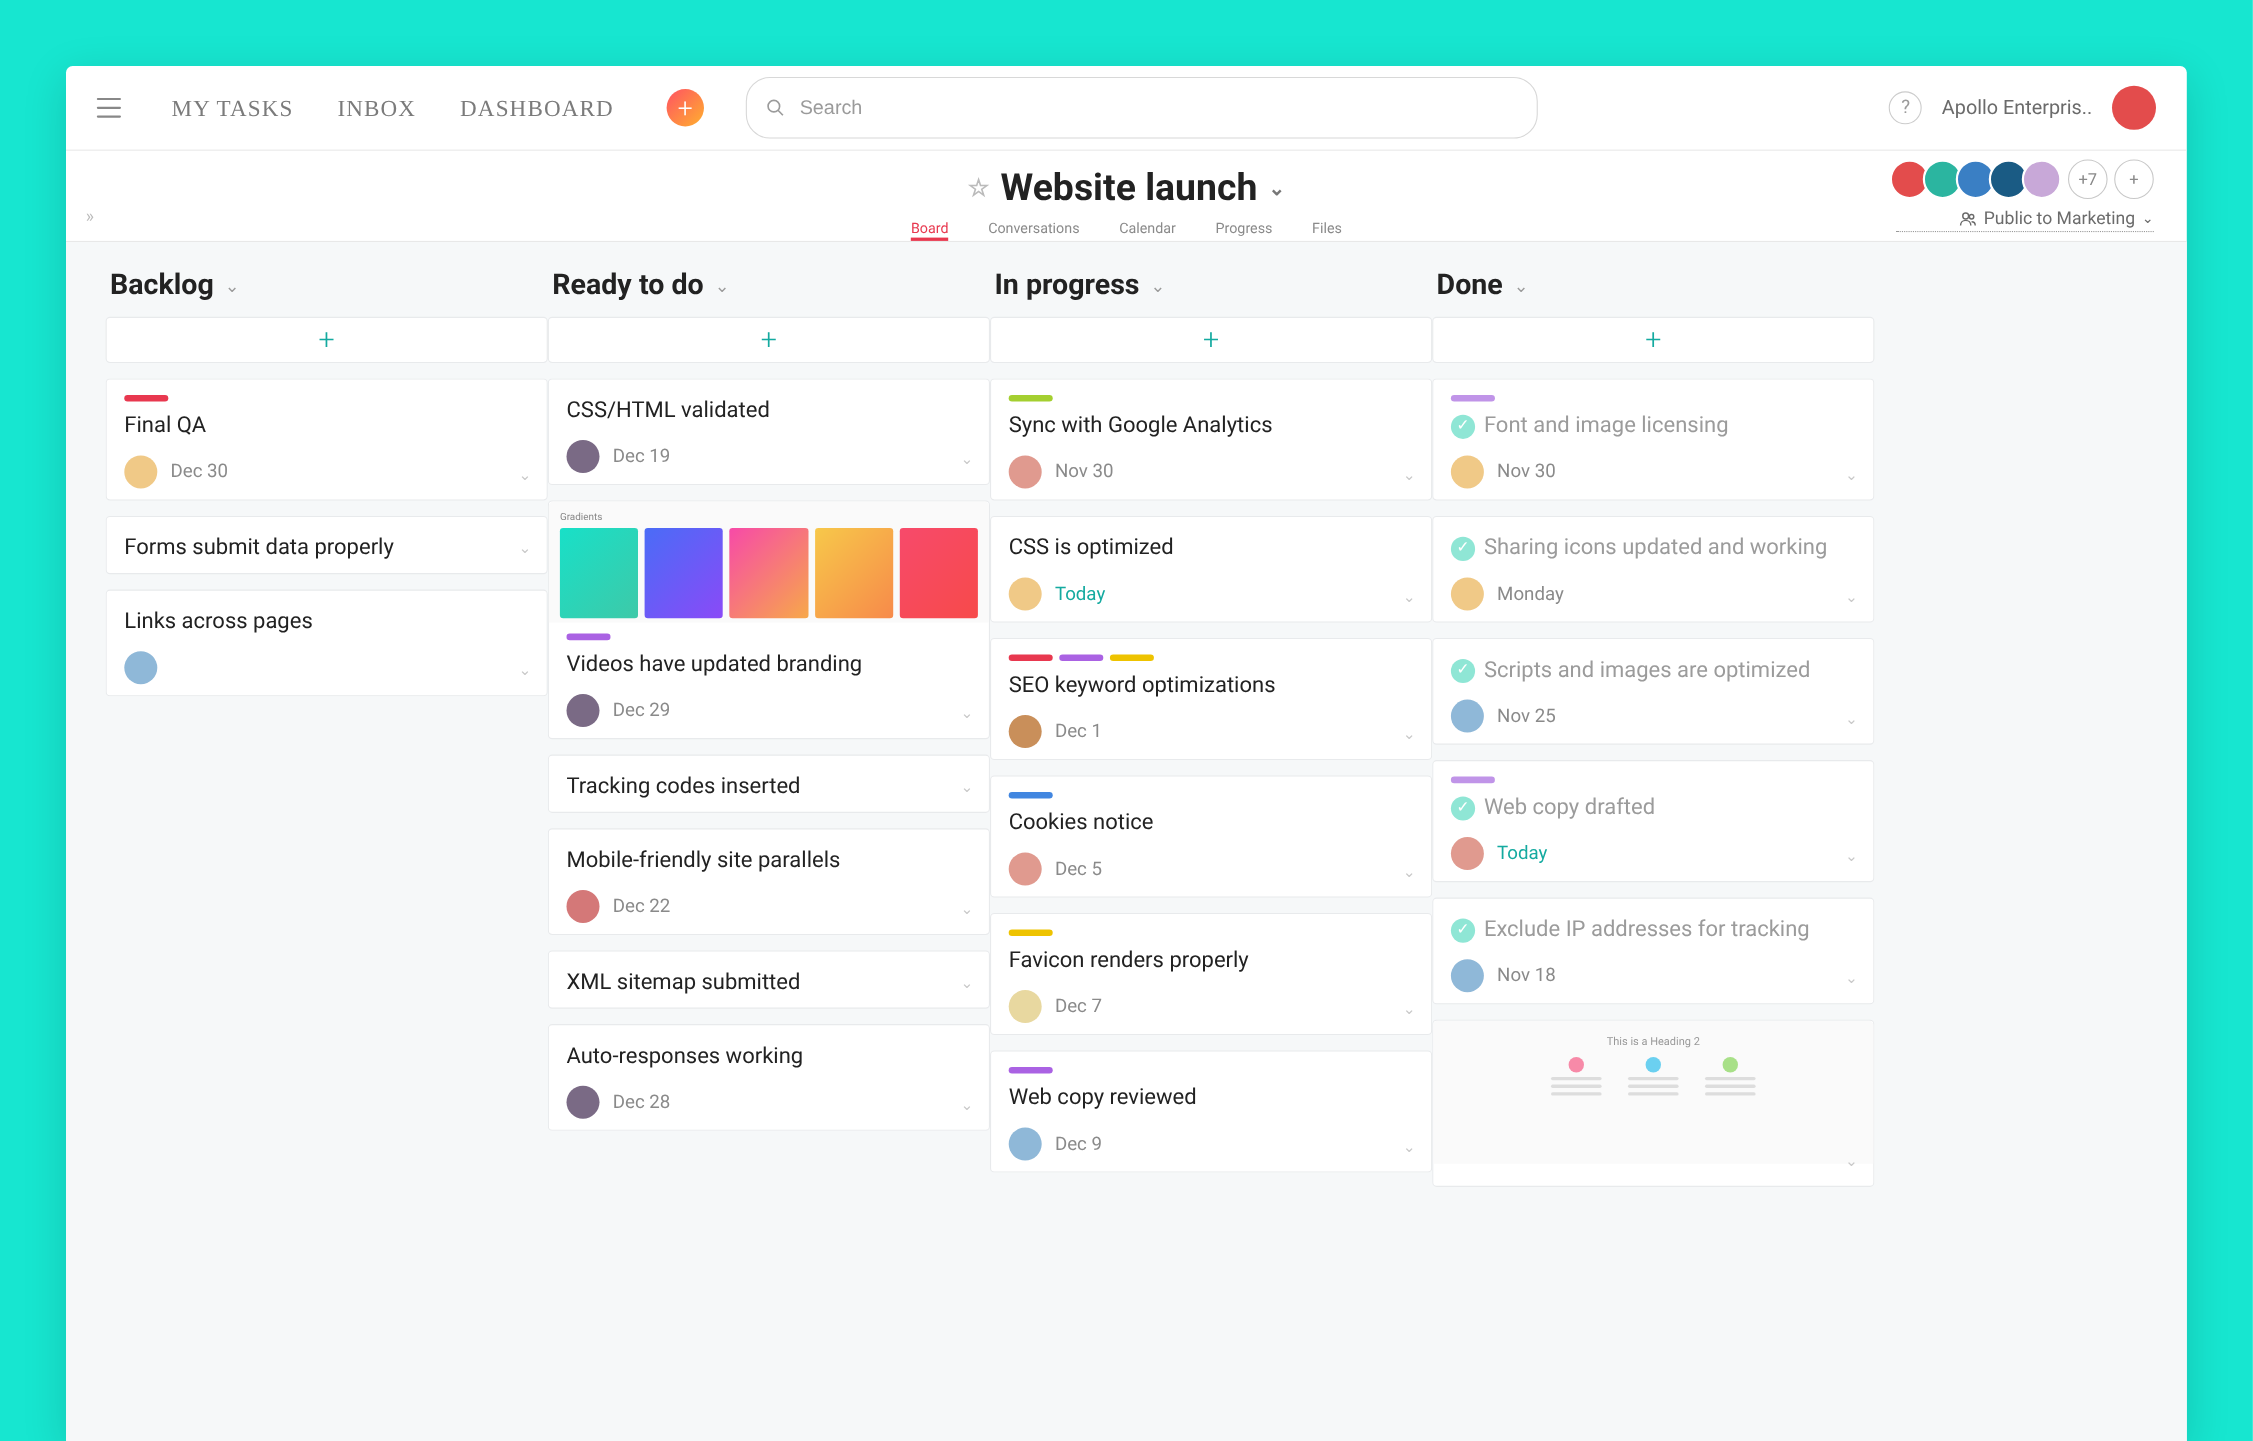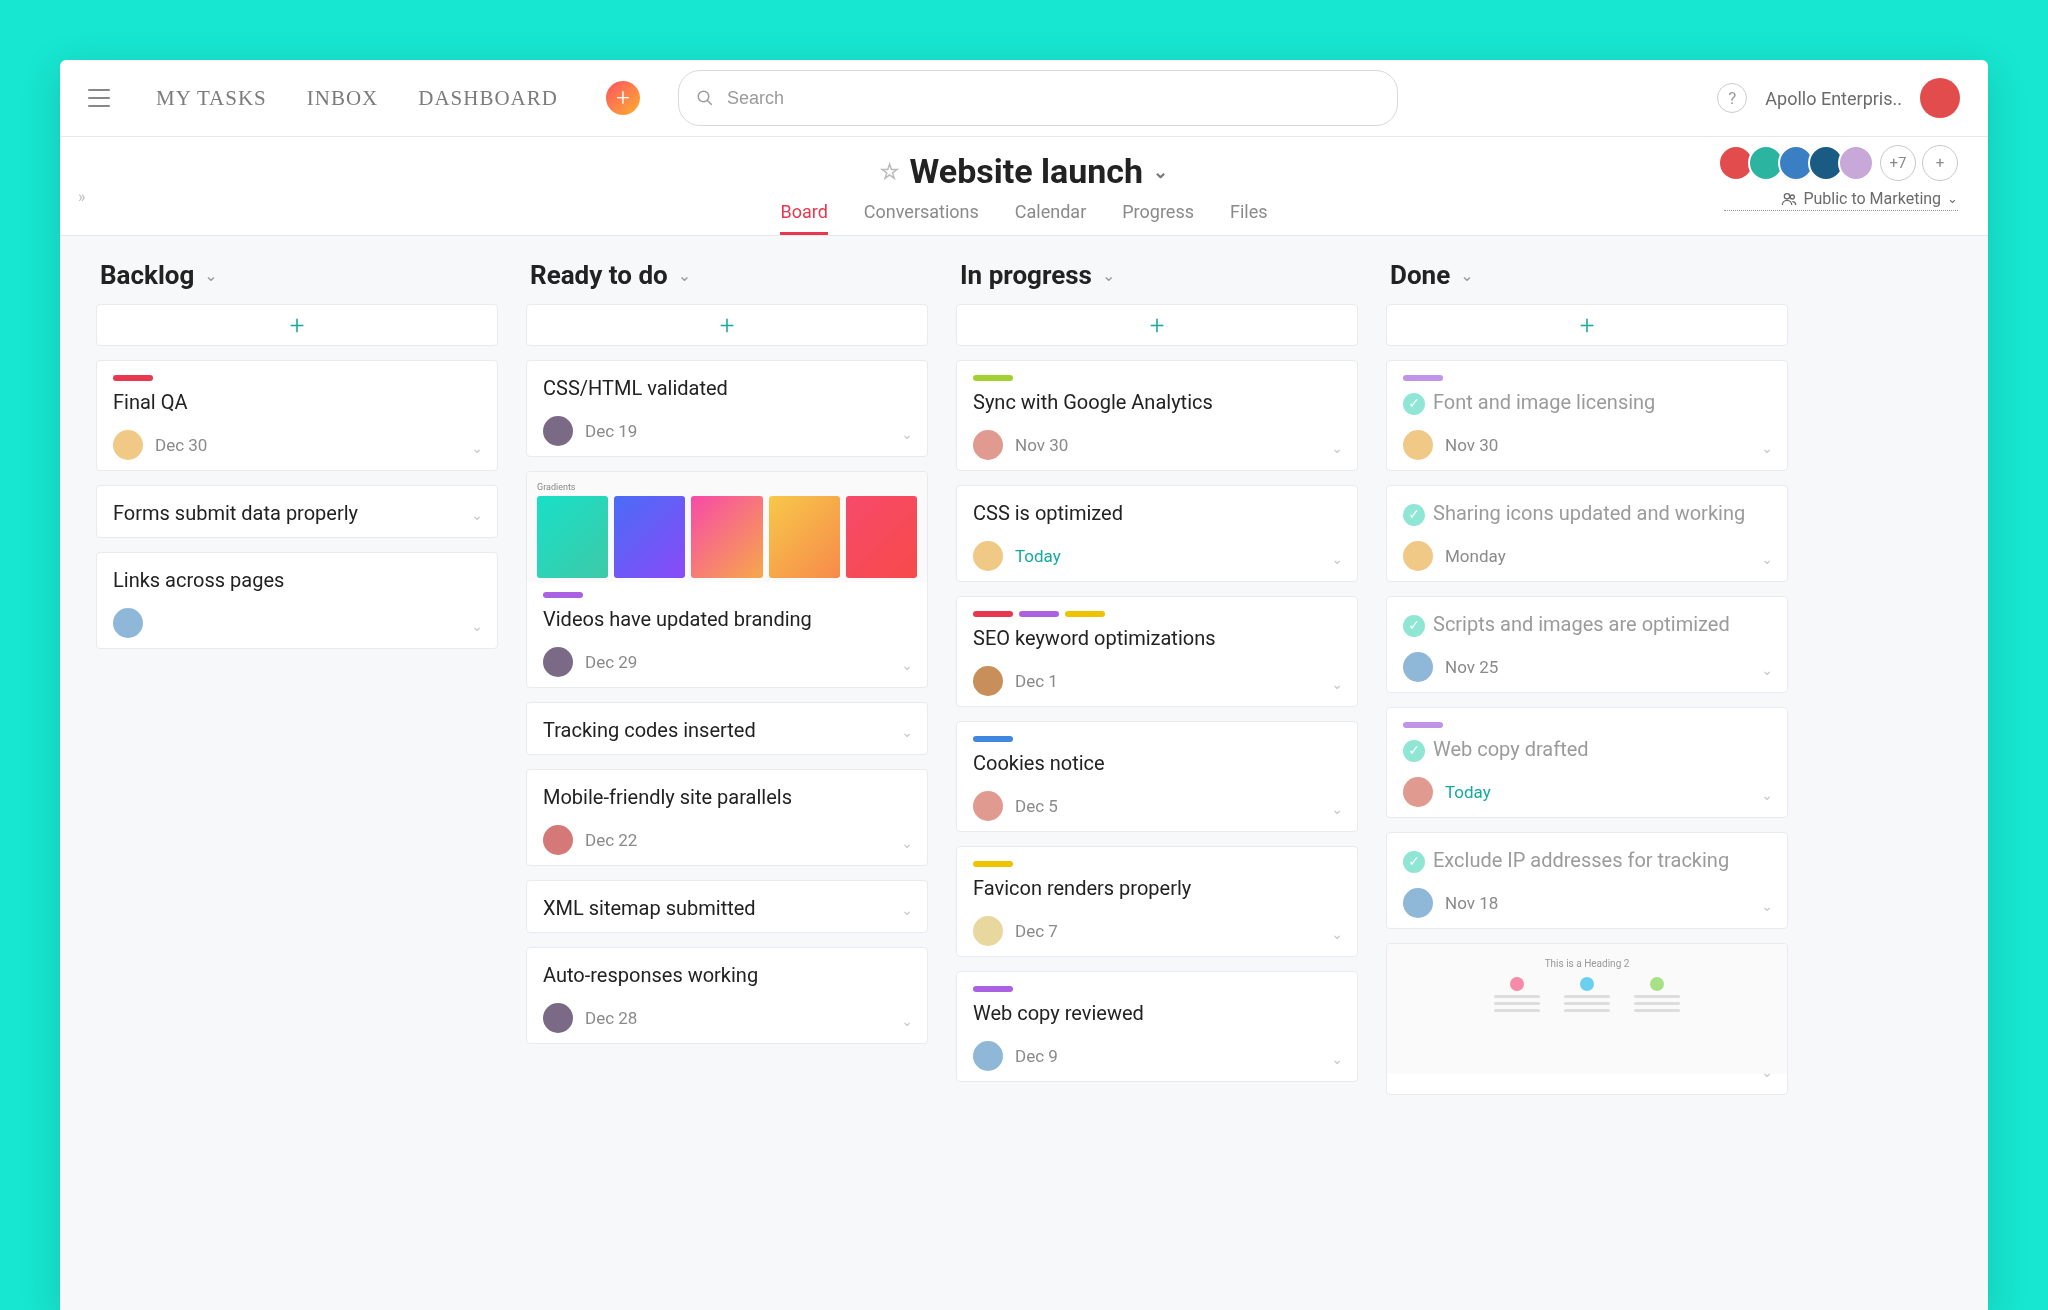--- a/index.html
+++ b/index.html
@@ -75,21 +75,21 @@
   }
   .title-row {
     display:flex; align-items:center; justify-content:center; gap:10px;
     font-size:34px; font-weight:700; color:#222;
   }
   .star-icon { color:#bbb; font-size:22px; }
   .title-chevron { color:#777; font-size:18px; }
   .tabs {
     display:flex; justify-content:center; gap:36px; margin-top:10px;
   }
-  .tab { color:#8a8a8a; font-size:18px; padding-bottom:10px; cursor:pointer; }
+  .tab { color:#8a8a8a; font-size:13px; padding-bottom:0; cursor:pointer; }
   .tab.active { color:#e8384f; border-bottom: 3px solid #e8384f; }
   .header-right {
     position:absolute; right:30px; top:8px; text-align:right;
   }
   .avatars-row { display:flex; align-items:center; }
   .avatars-row .av {
     width:36px; height:36px; border-radius:50%; border:2px solid #fff; margin-left:-6px;
   }
   .av1{background:#e34c4c;} .av2{background:#2bb5a0;} .av3{background:#3a7fc4;} .av4{background:#1a5b84;} .av5{background:#c8a8d8;}
   .avatars-row .more, .avatars-row .addp {
@@ -97,21 +97,21 @@
     display:flex; align-items:center; justify-content:center;
     color:#8a8a8a; font-size:15px; margin-left:6px; background:#fff; cursor:pointer;
   }
   .visibility {
     margin-top:8px; color:#6b6b6b; font-size:16px; display:flex; align-items:center; justify-content:flex-end; gap:6px;
     border-bottom:1px dotted #999; padding-bottom:2px;
   }
   
   .board {
     flex:1; background:#f6f8f9; padding: 18px 36px 0 36px;
-    display:flex; gap:28px; overflow:hidden;
+    display:flex; overflow:hidden;
   }
   .column { width:402px; display:flex; flex-direction:column; }
   .col-header {
     display:flex; align-items:center; gap:10px;
     font-size:26px; font-weight:700; color:#222; padding: 6px 4px 14px 4px;
   }
   .col-header .chev { color:#9b9b9b; font-size:16px; font-weight:400; }
   .add-card {
     background:#fff; border:1px solid #e8eaec; border-radius:4px;
     height:42px; display:flex; align-items:center; justify-content:center;

